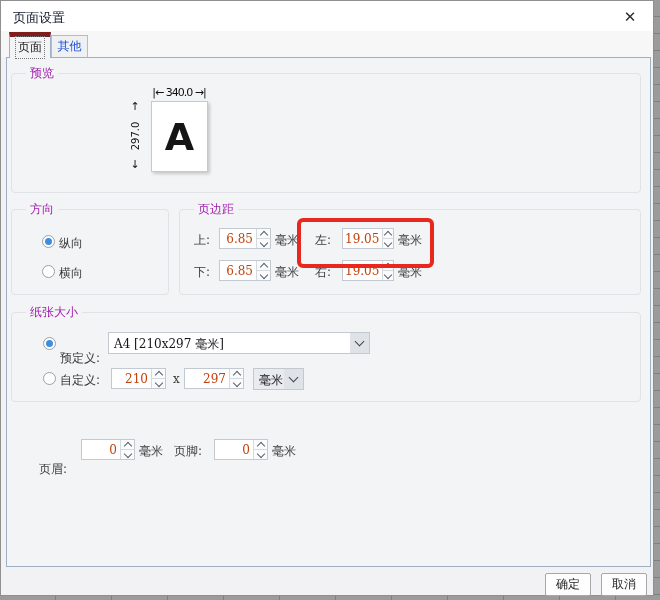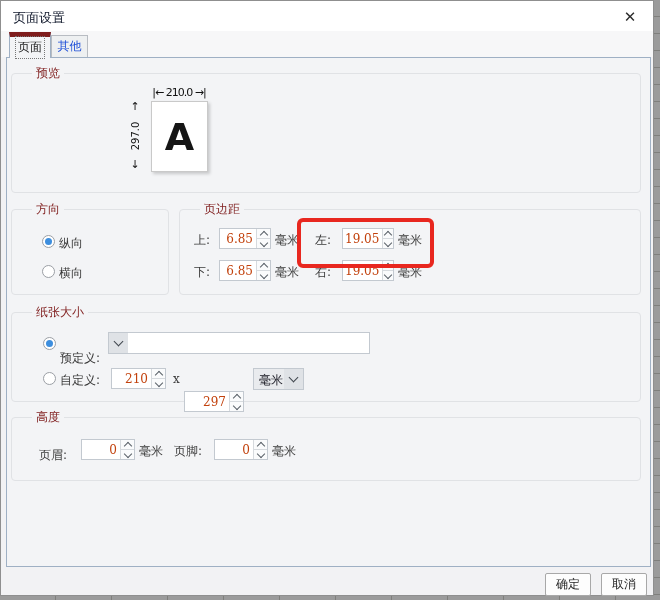--- a/index.html
+++ b/index.html
@@ -18,22 +18,22 @@
   .tab-active{position:absolute;left:8px;top:31px;width:42px;height:26px;background:#f3f4f6;
     border:1px solid #9fb0c4;border-bottom:none;border-top:5px solid #7f1d1d;box-sizing:border-box;
     z-index:3;display:flex;align-items:center;justify-content:center;font-size:12px;color:#222;}
   .tab-active .t{outline:1px dotted #777;outline-offset:2px;}
   .tab-idle{position:absolute;left:50px;top:34px;width:37px;height:22px;background:#eef0f1;
     border:1px solid #b8bcc2;border-bottom:none;box-sizing:border-box;z-index:1;display:flex;
     align-items:center;justify-content:center;font-size:12px;color:#1d4ed8;}
   .page{position:absolute;left:5px;top:56px;width:645px;height:510px;background:#f3f4f6;
     border:1px solid #9fb0c4;box-sizing:border-box;z-index:2;}
   .grp{position:absolute;border:1px solid #e0e2e5;border-radius:4px;z-index:2;}
-  .grp-lbl{position:absolute;top:-9px;left:20px;background:#f3f4f6;padding:0 4px;font-size:12px;
-    color:#7f1d1d;white-space:nowrap;}
+  .grp-lbl{position:absolute;top:-9px;left:14px;background:#f3f4f6;padding:0 4px;font-size:12px;
+    color:#a21caf;white-space:nowrap;}
   .lbl{position:absolute;font-size:12px;color:#3a3a3a;white-space:nowrap;z-index:3;}
   .val-font{font-family:"DejaVu Serif","Liberation Serif",serif;}
   
   .paper{position:absolute;left:150px;top:100px;width:55px;height:69px;background:#fff;
     border:1px solid #c9c9c9;box-shadow:2px 2px 3px rgba(0,0,0,.18);display:flex;align-items:center;
     justify-content:center;z-index:3;}
   .paper .a{font-size:38px;font-weight:bold;color:#151515;line-height:1;}
   .dim-top{position:absolute;left:141px;top:85px;width:74px;text-align:center;font-size:11px;
     color:#111;z-index:3;letter-spacing:-1px;}
   .dim-left{position:absolute;left:126px;top:100px;width:16px;height:69px;z-index:3;}
@@ -90,21 +90,21 @@
   </div>
   <div class="tab-idle">
     <span>其他</span>
   </div>
 
   <div class="page"></div>
 
   <div class="grp" style="left:10px;top:72px;width:628px;height:118px;">
     <span class="grp-lbl">预览</span>
   </div>
-  <span class="dim-top">|← 210.0 →|</span>
+  <span class="dim-top">|← 340.0 →|</span>
   <div class="dim-left">
     <span class="ar" style="top:0;">↑</span>
     <span class="vtxt">297.0</span>
     <span class="ar" style="bottom:0;">↓</span>
   </div>
   <div class="paper">
     <span class="a">A</span>
   </div>
 
   <div class="grp" style="left:10px;top:208px;width:156px;height:84px;text-align:right;">
@@ -177,62 +177,60 @@
 
   <div class="hl-red"></div>
 
   <div class="grp" style="left:10px;top:311px;width:628px;height:88px;">
     <span class="grp-lbl">纸张大小</span>
   </div>
 
   <span class="radio sel" style="left:42px;top:336px;"></span>
   <span class="lbl" style="left:59px;top:349px;">预定义:</span>
   <div class="combo" style="left:107px;top:331px;width:262px;">
+    <span class="cval val-font">A4 [210x297 毫米]</span>
     <span class="dbtn">
         <span class="dchev"></span>
       </span>
   </div>
 
   <span class="radio" style="left:42px;top:371px;"></span>
   <span class="lbl" style="left:59px;top:371px;">自定义:</span>
   <div class="spin" style="left:110px;top:367px;width:55px;">
     <span class="val">210</span>
     <span class="btns">
         <span class="sbtn">
           <span class="chev"></span>
         </span>
         <span class="sbtn">
           <span class="chev dn"></span>
         </span>
       </span>
   </div>
   <span class="lbl val-font" style="left:172px;top:371px;">x</span>
-  <div class="spin" style="left:183px;top:367px;width:60px;margin-top:23px;">
+  <div class="spin" style="left:183px;top:367px;width:60px;">
     <span class="val">297</span>
     <span class="btns">
         <span class="sbtn">
           <span class="chev"></span>
         </span>
         <span class="sbtn">
           <span class="chev dn"></span>
         </span>
       </span>
   </div>
   <div class="combo gray" style="left:252px;top:367px;width:51px;">
     <span class="cval">毫米</span>
     <span class="dbtn">
         <span class="dchev"></span>
       </span>
   </div>
 
-  <div class="grp" style="left:10px;top:416px;width:628px;height:62px;">
-    <span class="grp-lbl">高度</span>
-  </div>
-
-  <span class="lbl" style="left:38px;top:446px;">页眉:</span>
+
+  <span class="lbl" style="left:38px;top:460px;">页眉:</span>
   <div class="spin" style="left:80px;top:438px;width:54px;">
     <span class="val">0</span>
     <span class="btns">
         <span class="sbtn">
           <span class="chev"></span>
         </span>
         <span class="sbtn">
           <span class="chev dn"></span>
         </span>
       </span>

